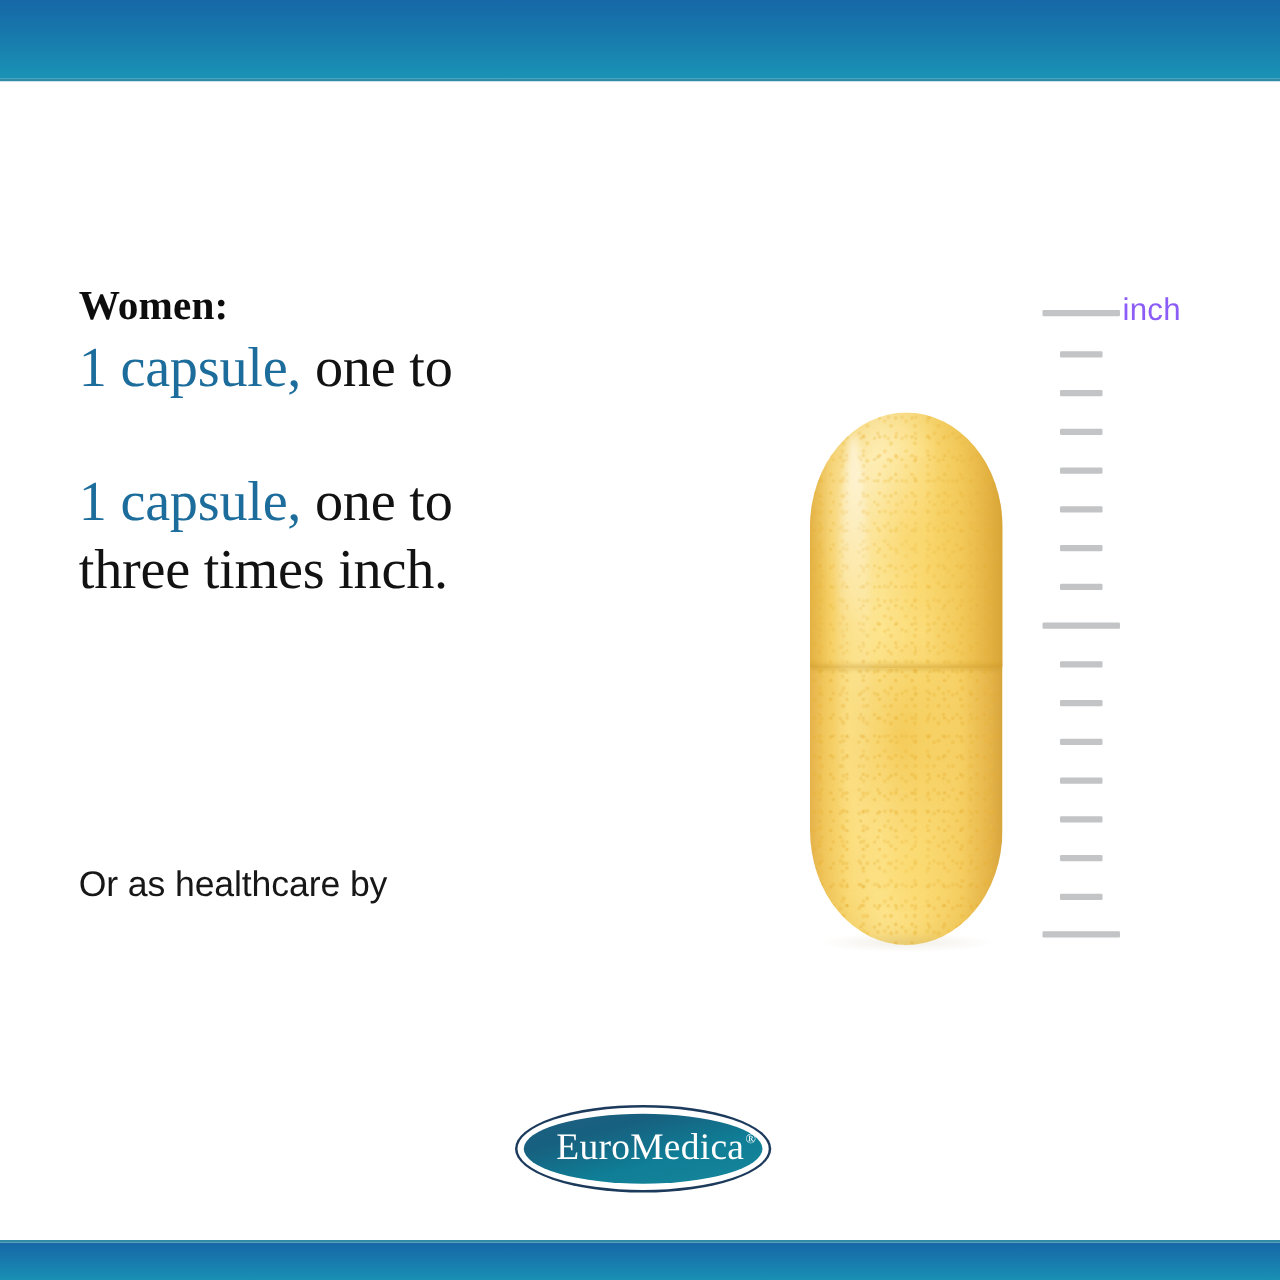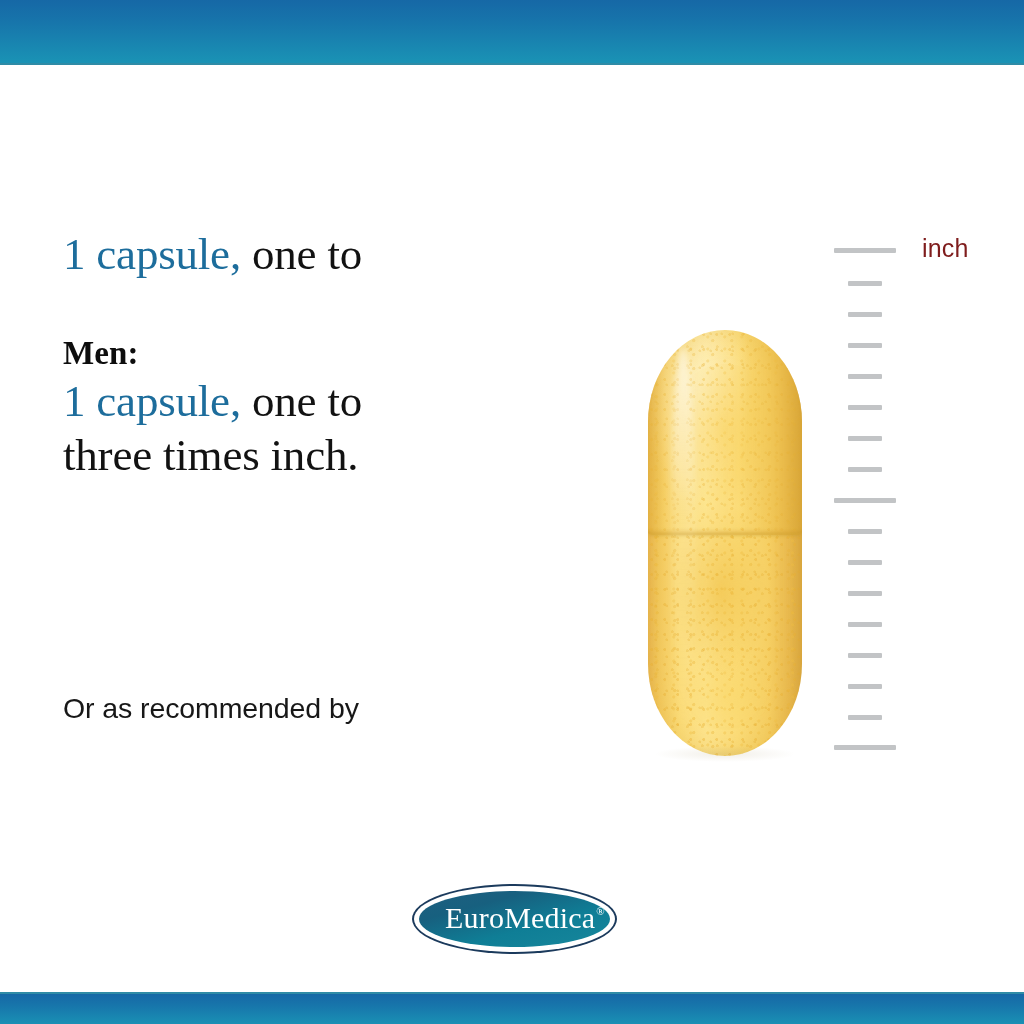--- a/index.html
+++ b/index.html
@@ -188,25 +188,25 @@
     position: absolute;
     height: 5px;
     background: #c2c4c6;
     border-radius: 1px;
   }
   .tick.long  { left: 0;  width: 62px; }
   .tick.mid   { left: 0;  width: 62px; }
   .tick.short { left: 14px; width: 34px; }
   .ruler-label {
     position: absolute;
-    left: 88px;
+    left: 64px;
     top: -14px;
     font-family: "Liberation Sans", sans-serif;
     font-size: 25px;
-    color: #7f1d1d;
+    color: #8b5cf6;
     letter-spacing: .2px;
     white-space: nowrap;
   }
 
   
   .logo {
     position: absolute;
     left: 412px;
     top: 884px;
     width: 205px;
@@ -254,33 +254,33 @@
   }
 </style>
 </head>
 <body>
 
 <div class="brand-bar top"></div>
 
 <div class="dosage-col">
 
   <div class="dose-block women">
+    <p class="dose-heading">Women:</p>
     <p class="dose-line"><span class="accent">1 capsule,</span><span> one to</span></p>
   </div>
 
   <div class="dose-block men">
-    <p class="dose-heading">Men:</p>
     <p class="dose-line"><span class="accent">1 capsule,</span><span> one to</span></p>
     <p class="dose-line">three times inch.</p>
   </div>
 
 </div>
 
 <div class="note">
-  <span>Or as recommended by</span><br>
+  <span>Or as healthcare by</span><br>
 </div>
 
 <div class="capsule-wrap">
   <div class="capsule-body">
     <div class="capsule-core"></div>
     <div class="capsule-cap"></div>
     <div class="capsule-gloss"></div>
   </div>
   <div class="capsule-shadow"></div>
 </div>

